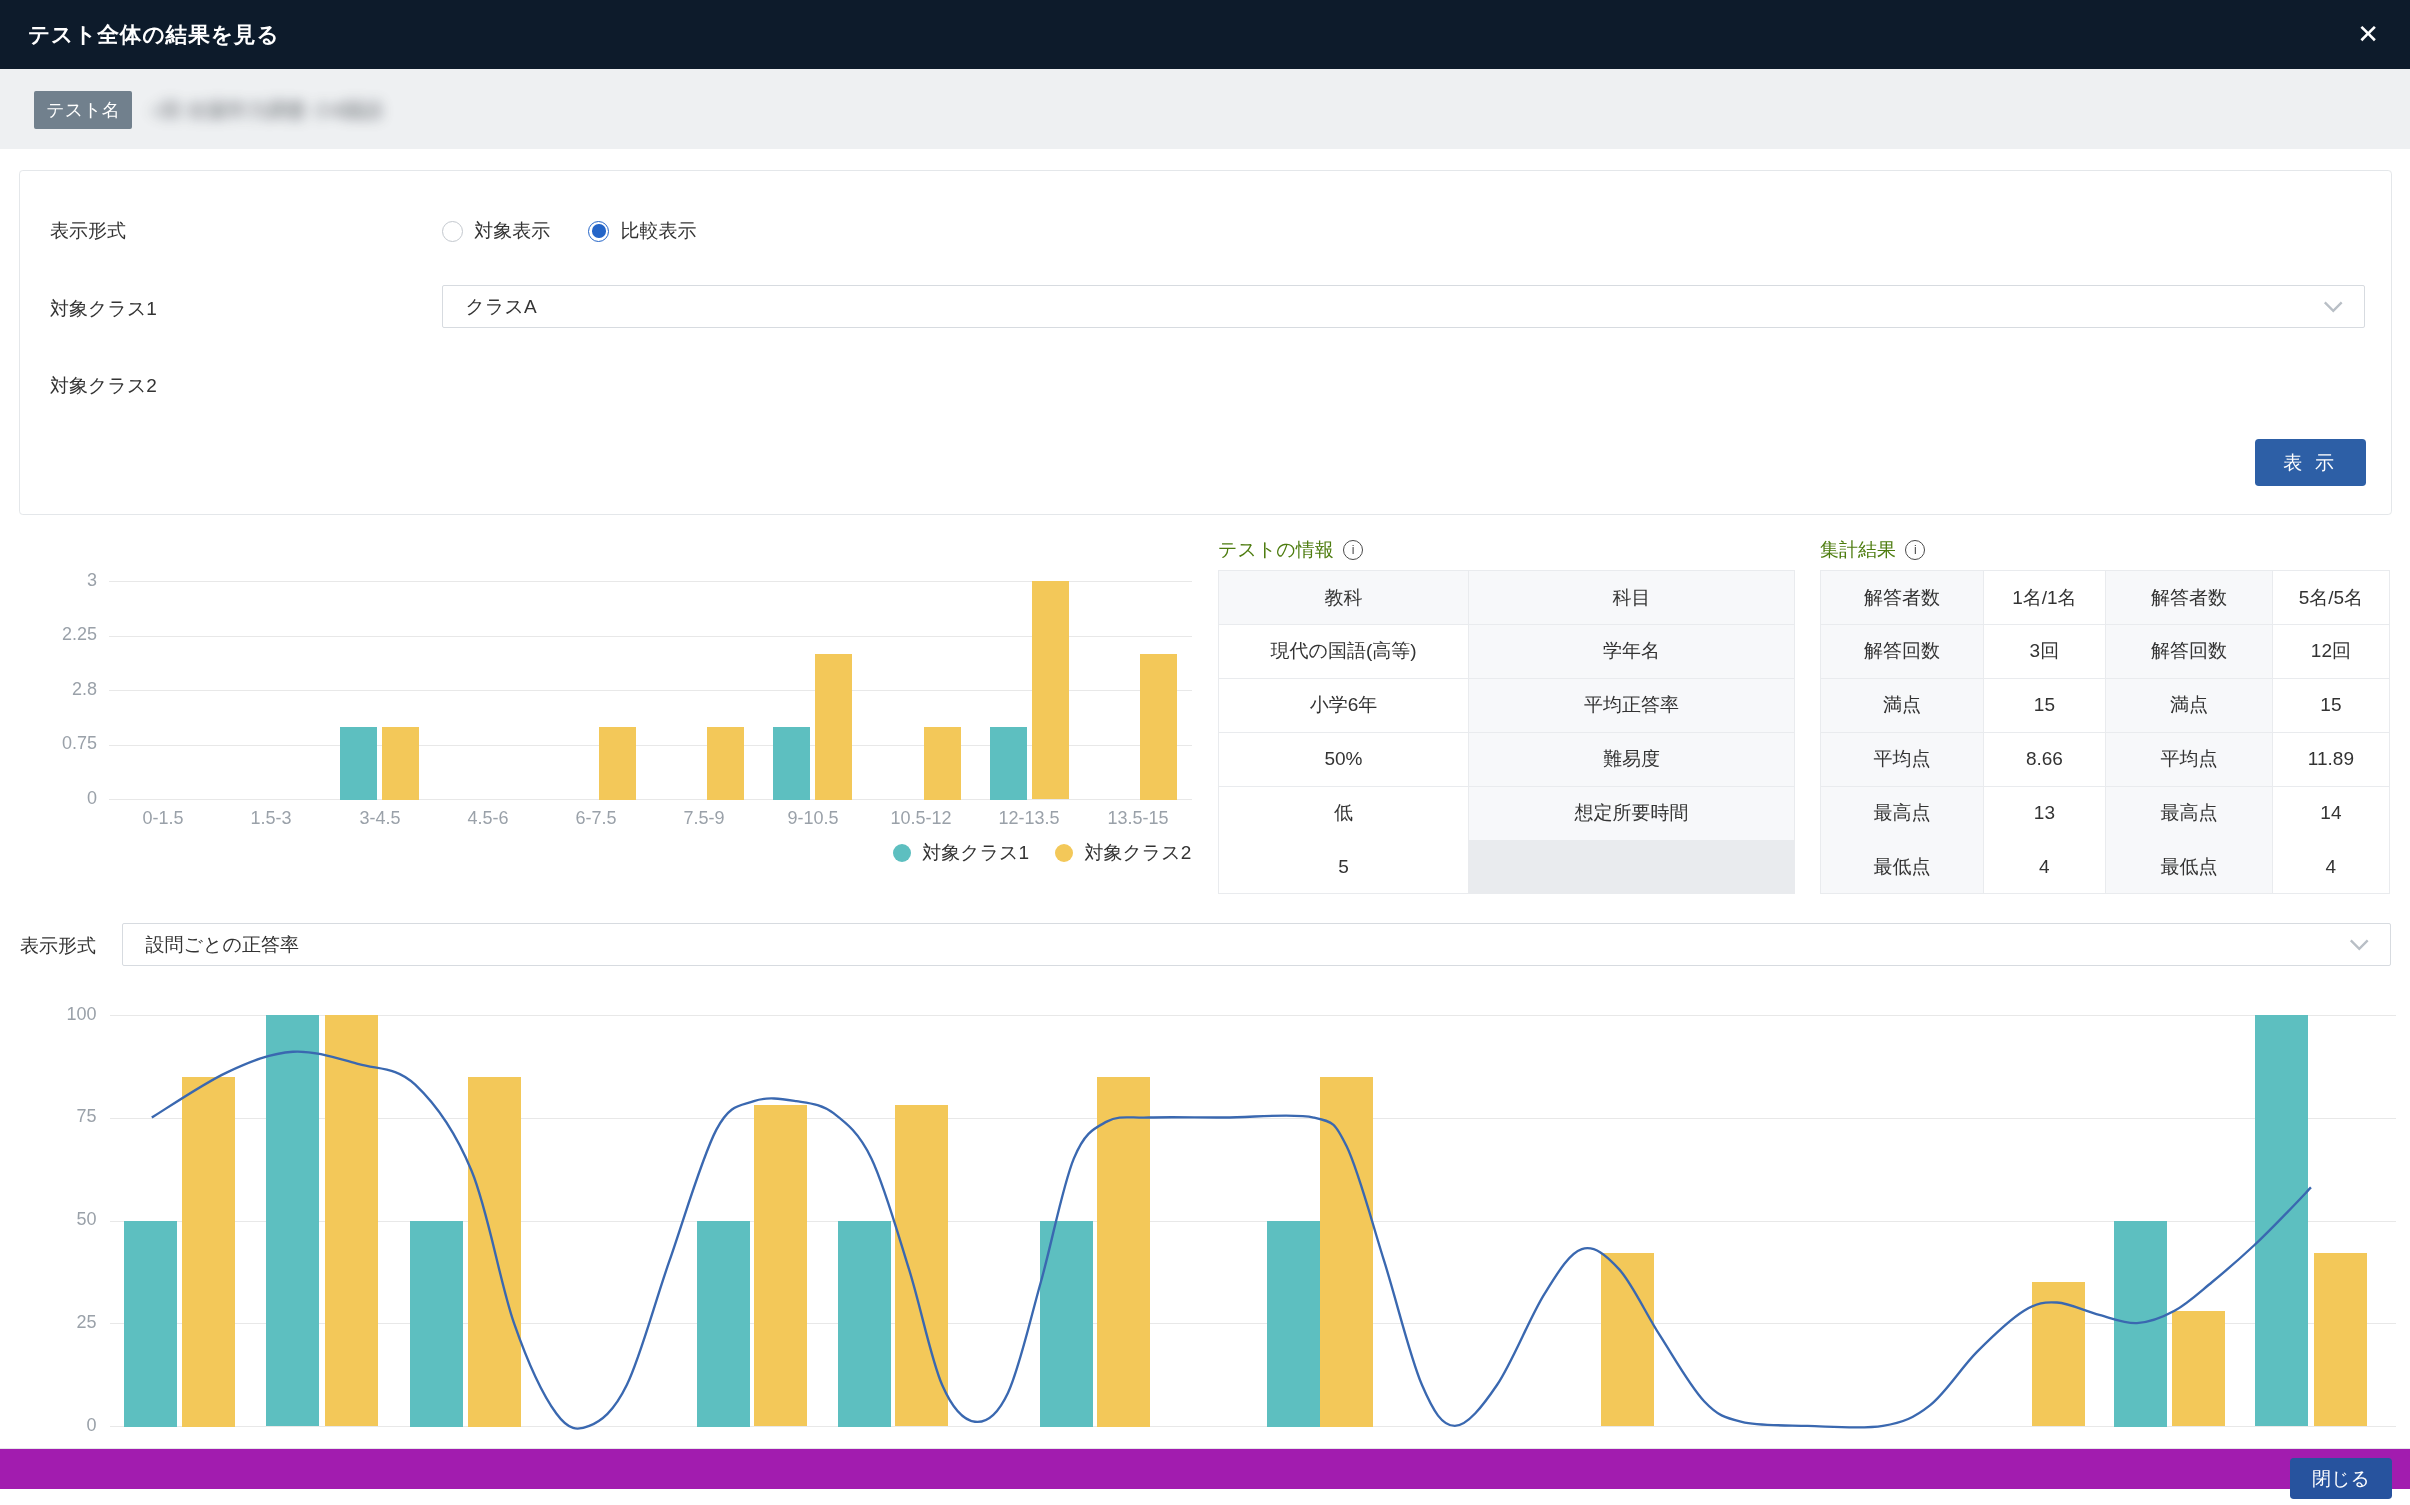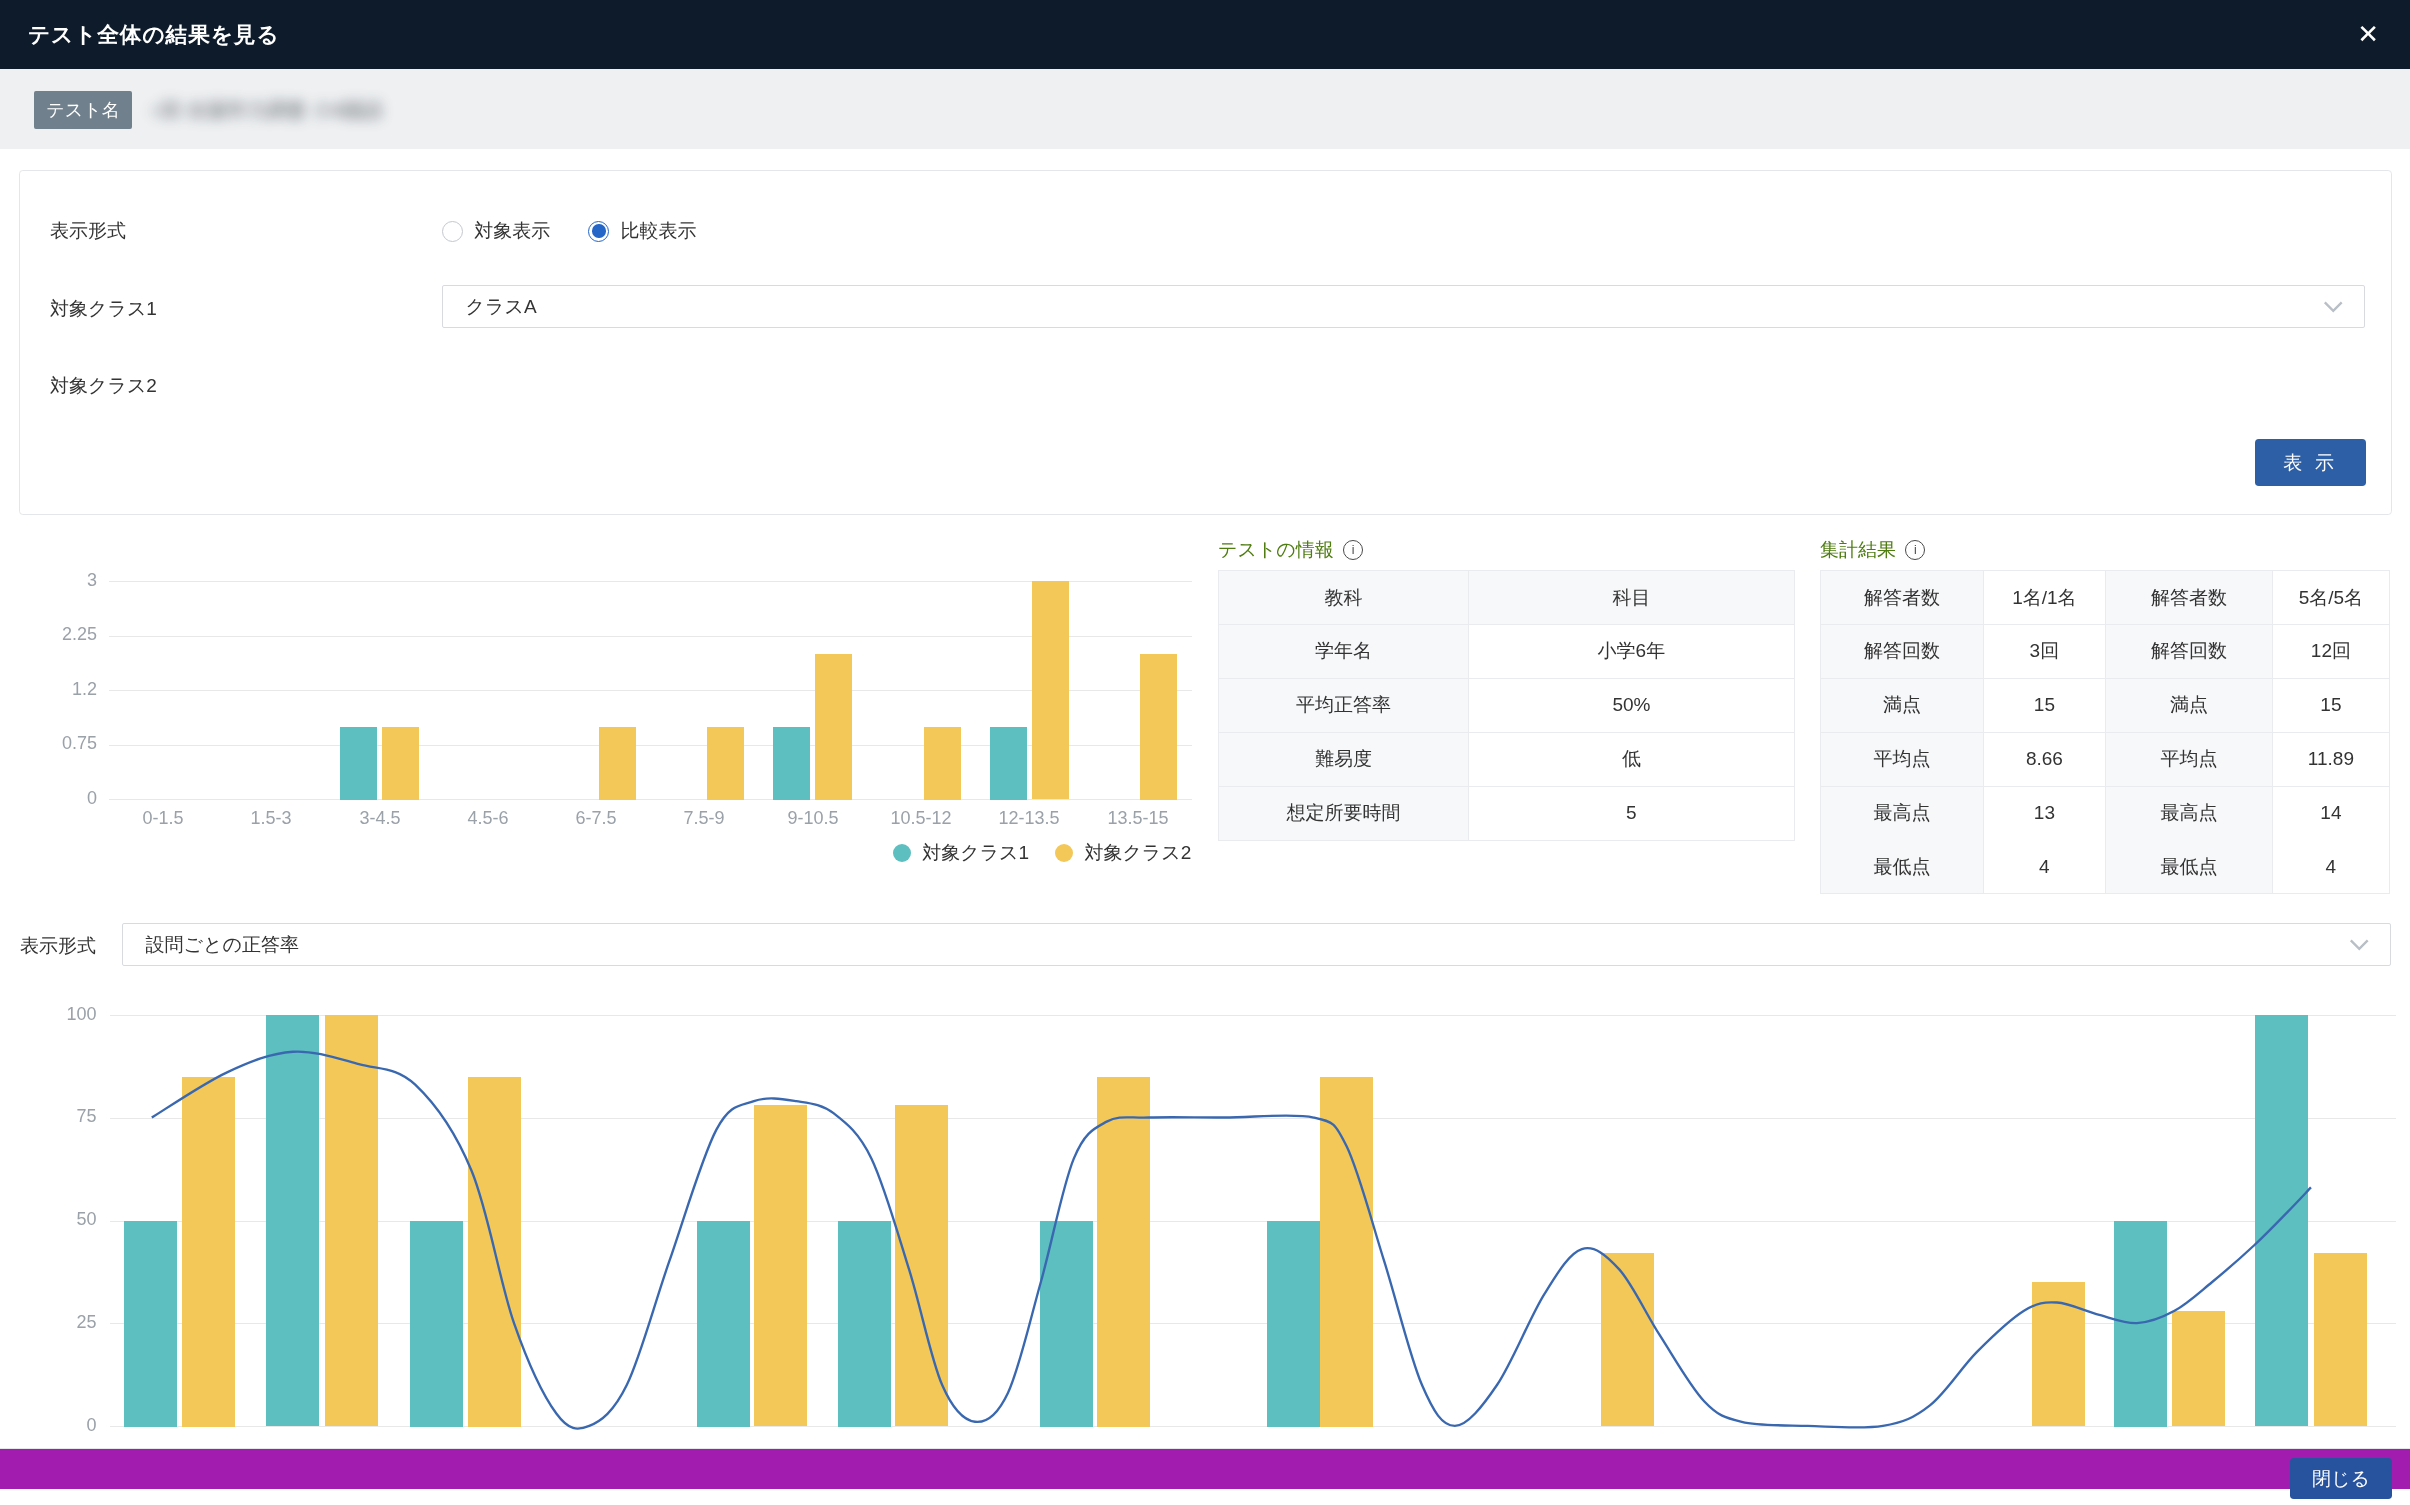--- a/index.html
+++ b/index.html
@@ -116,21 +116,21 @@
       <div class="legend-item">
         <span class="legend-dot" id="ldot1" style="background: rgb(243, 200, 89);"></span>
         <span class="legend-label">対象クラス2</span>
       </div>
     </div>
   <div class="gridline" style="left: 71px; top: 236px; width: 1083px;"></div>
       <div class="tick-label" style="left: 0px; top: 225px; width: 59px;">0</div>
       <div class="gridline" style="left: 71px; top: 182px; width: 1083px;"></div>
       <div class="tick-label" style="left: 0px; top: 170px; width: 59px;">0.75</div>
       <div class="gridline" style="left: 71px; top: 127px; width: 1083px;"></div>
-      <div class="tick-label" style="left: 0px; top: 116px; width: 59px;">1.2</div>
+      <div class="tick-label" style="left: 0px; top: 116px; width: 59px;">2.8</div>
       <div class="gridline" style="left: 71px; top: 73px; width: 1083px;"></div>
       <div class="tick-label" style="left: 0px; top: 61px; width: 59px;">2.25</div>
       <div class="gridline" style="left: 71px; top: 18px; width: 1083px;"></div>
       <div class="tick-label" style="left: 0px; top: 6.6px; width: 59px;">3</div>
       <div class="bin-label" style="left: 73px; top: 245px;">0-1.5</div>
       <div class="bin-label" style="left: 181px; top: 245px;">1.5-3</div>
       <div class="bin-label" style="left: 290px; top: 245px;">3-4.5</div>
       <div class="bar" style="left: 302px; width: 37px; top: 164px; height: 73px; background: rgb(93, 191, 192);"></div>
       <div class="bar" style="left: 344px; width: 37px; top: 164px; height: 73px; background: rgb(243, 200, 89);"></div>
       <div class="bin-label" style="left: 398px; top: 245px;">4.5-6</div>
@@ -150,20 +150,21 @@
       <div class="bar" style="left: 1102px; width: 37px; top: 91px; height: 146px; background: rgb(243, 200, 89);"></div>
     </div>
 
   <div class="abs panel-title" style="left:1218px;">
     <span>テストの情報</span>
     <span class="info-icon"></span>
   </div>
   <div class="abs data-table" id="info-table" style="left:1218px;grid-template-columns:249px 325px;">
       <div class="cell lab">教科</div>
       <div class="cell lab">科目</div>
+      <div class="cell">現代の国語(高等)</div>
       <div class="cell lab">学年名</div>
       <div class="cell">小学6年</div>
       <div class="cell lab">平均正答率</div>
       <div class="cell">50%</div>
       <div class="cell lab">難易度</div>
       <div class="cell">低</div>
       <div class="cell lab">想定所要時間</div>
       <div class="cell">5</div>
     </div>
 

